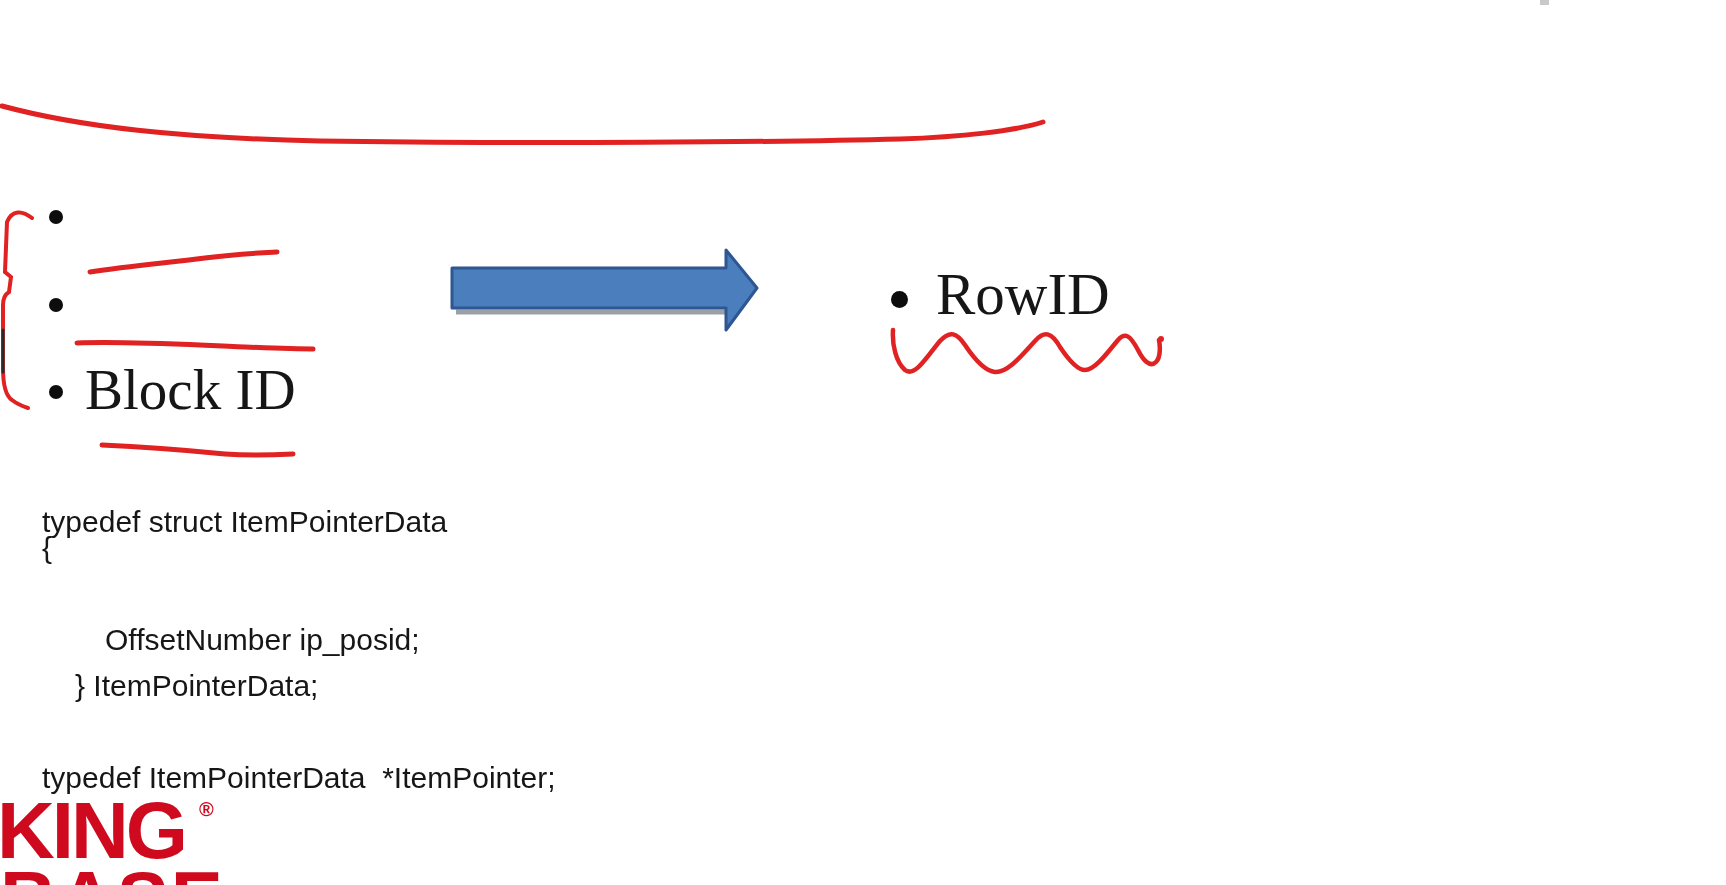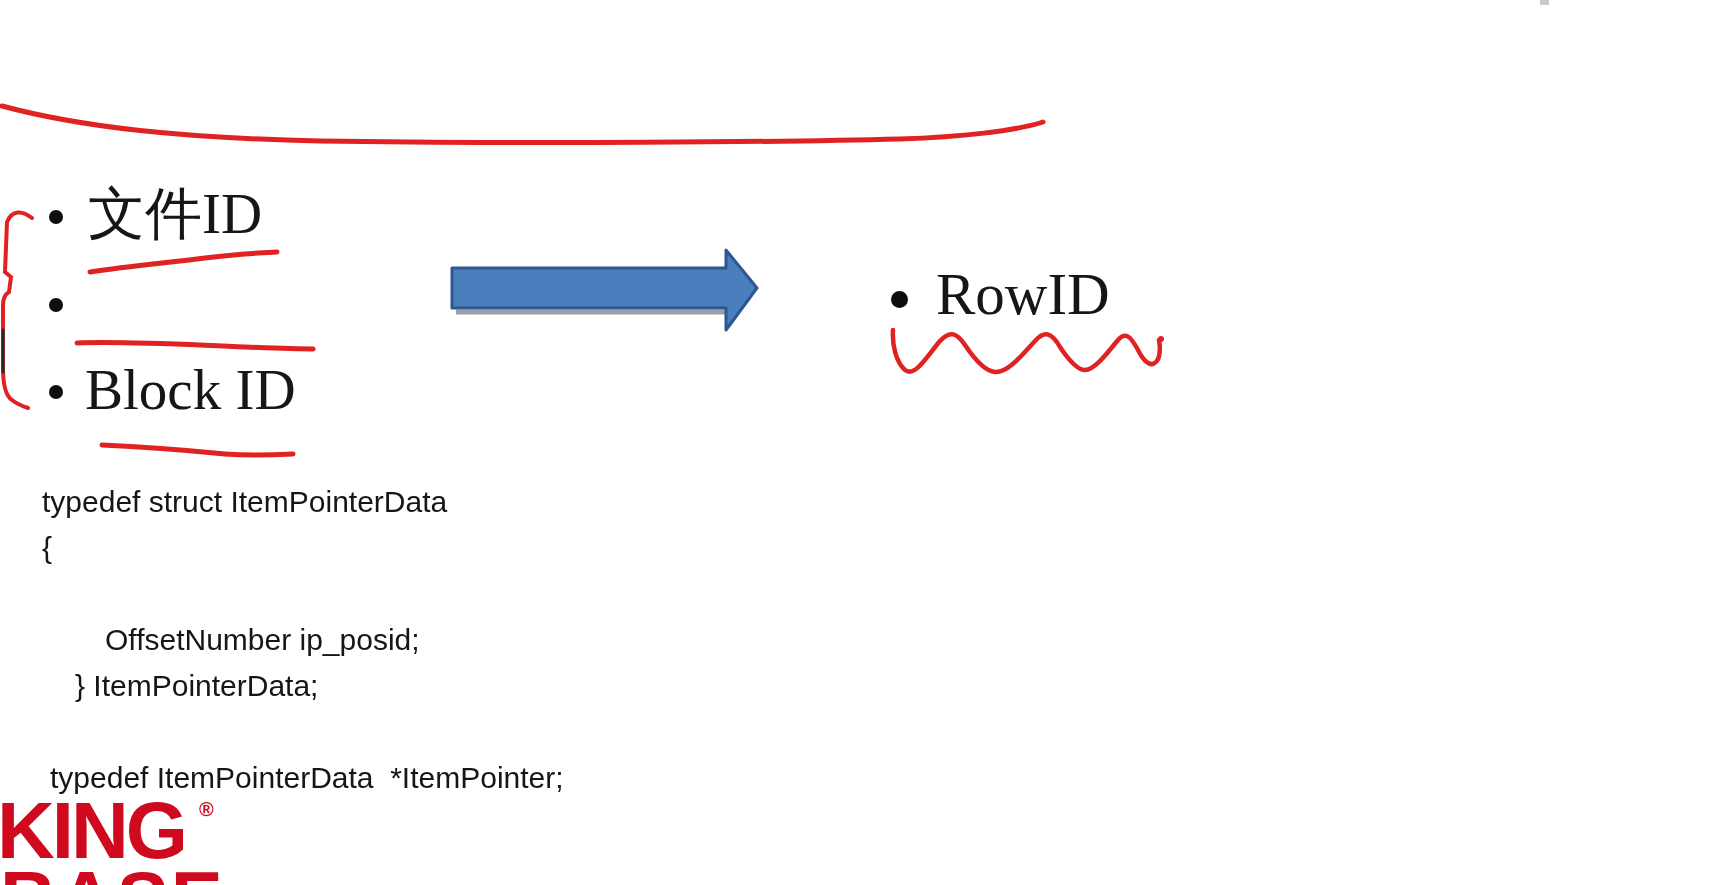--- a/index.html
+++ b/index.html
@@ -29,26 +29,26 @@
   }
   .li1{left:88px; top:182px;}
   .li2{left:87px; top:273px;}
   .li3{left:85px; top:358px;}
   .li4{left:936px; top:262px; font-size:59px;}
   
   .code{
     position:absolute; font-family:"Liberation Sans","DejaVu Sans",sans-serif;
     font-size:30px; line-height:36px; color:var(--text); white-space:pre;
   }
-  .c0{left:42px; top:484px;}
+  .c0{left:42px; top:504px;}
   .c1{left:42px; top:530px;}
   .c2{left:105px; top:576px;}
   .c3{left:105px; top:622px;}
   .c4{left:42px; top:668px;margin-left:33px;}
-  .c5{left:42px; top:760px;margin-left:8px;}
+  .c5{left:42px; top:760px;}
   
   .logo-top{
     position:absolute; left:-3px; top:791px; color:var(--logo_red);
     font-size:80px; line-height:80px; font-weight:800; letter-spacing:-3px; white-space:nowrap;
   }
   .logo-reg{
     position:absolute; left:199px; top:799px; color:var(--logo_red);
     font-size:20px; line-height:20px; font-weight:700;
   }
   .logo-bottom{
@@ -60,21 +60,20 @@
 </style>
 </head>
 <body>
 
 <div class="slide">
 
 
   <span class="dot dot1"></span>
   <span class="dot dot2"></span>
   <span class="dot dot3"></span>
-  <div class="li li1">文件ID</div>
   <div class="li li3">Block ID</div>
 
   <span class="dot dot4"></span>
   <div class="li li4">RowID</div>
 
   <svg class="annotations" viewBox="0 0 1726 885">
     <path d="M456,312 L730,312" fill="none" stroke="#9aa0a8" stroke-width="5"></path>
     <polygon points="452,268 726,268 726,250 757,288 726,330 726,308 452,308" stroke-width="3" stroke-linejoin="round" fill="#4a7ebc" stroke="#2d5692"></polygon>
   </svg>
 

